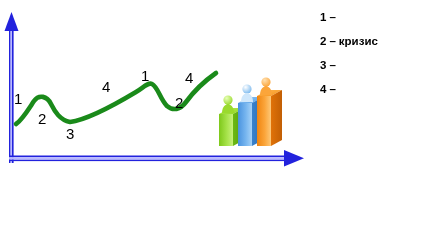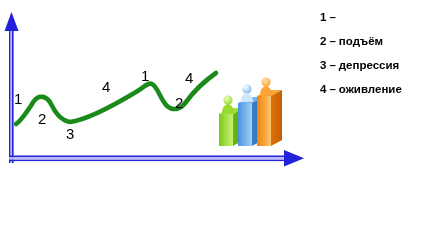--- a/index.html
+++ b/index.html
@@ -202,30 +202,28 @@
   <div id="legend">
 
     <div class="legend-row">
       <span class="legend-num">1</span>
       <span class="legend-dash">–</span>
     </div>
 
     <div class="legend-row">
       <span class="legend-num">2</span>
       <span class="legend-dash">–</span>
-      <span class="legend-text">подъём</span>
+      <span class="legend-text">кризис</span>
     </div>
 
     <div class="legend-row">
       <span class="legend-num">3</span>
       <span class="legend-dash">–</span>
-      <span class="legend-text">депрессия</span>
     </div>
 
     <div class="legend-row">
       <span class="legend-num">4</span>
       <span class="legend-dash">–</span>
-      <span class="legend-text">оживление</span>
     </div>
 
   </div>
 
 </div>
 
 </body></html>

